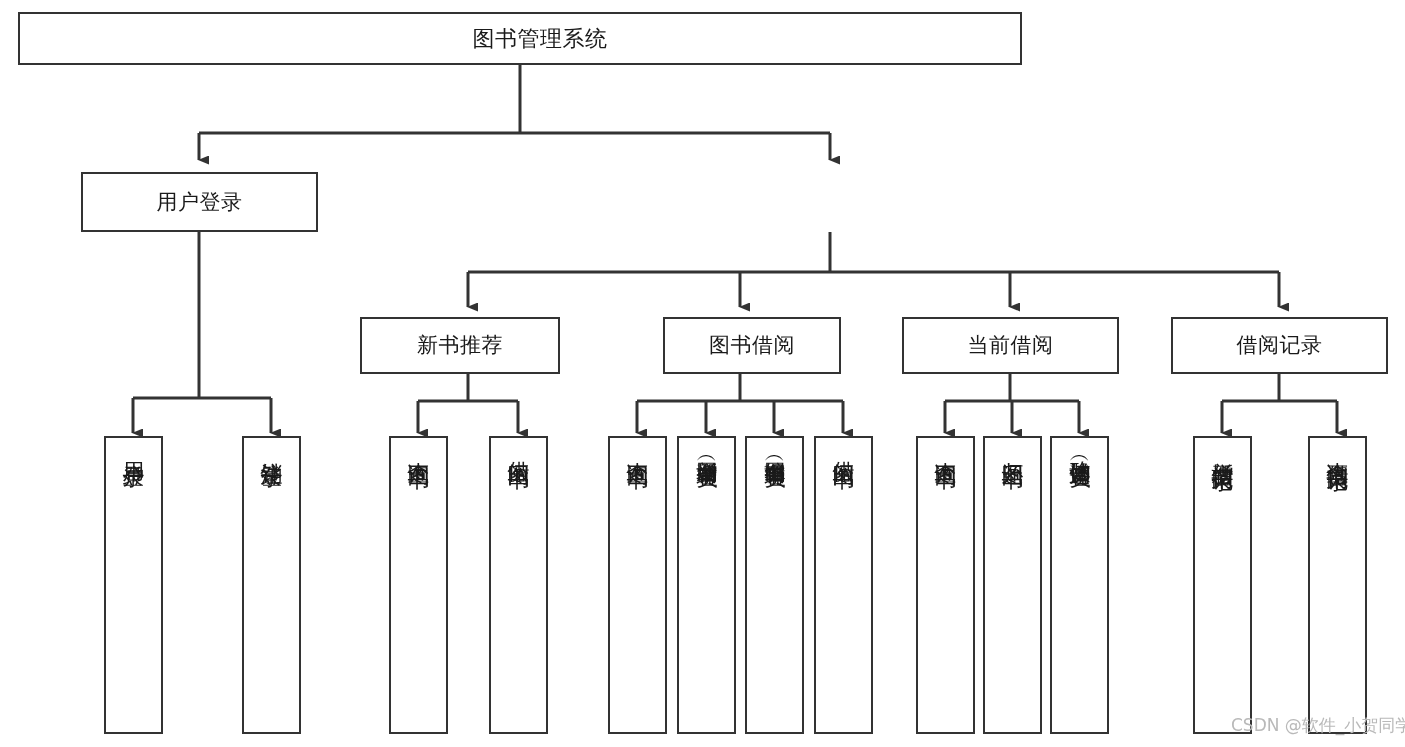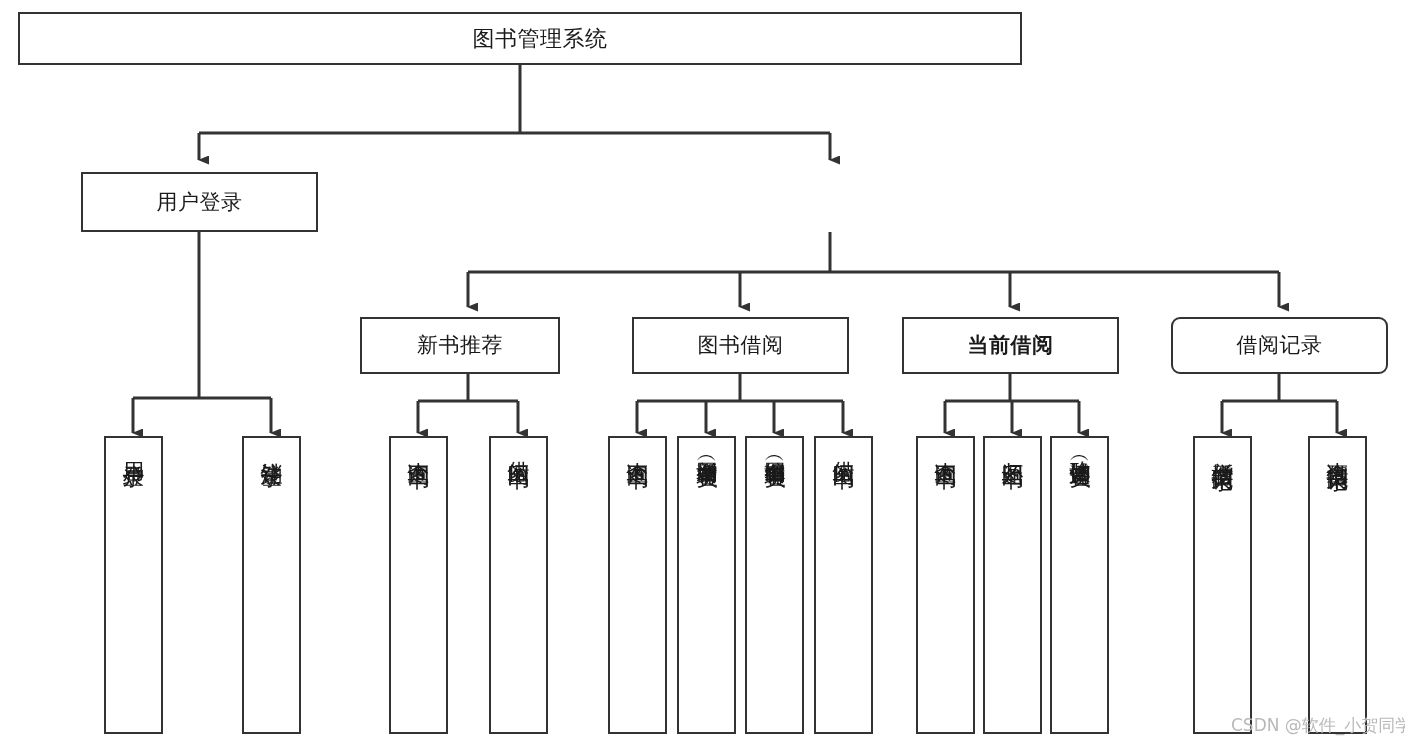--- a/index.html
+++ b/index.html
@@ -141,27 +141,27 @@
     <span class="node-label">图书管理系统</span>
   </div>
 
   <div class="node horiz" style="left:81px; top:172px; width:237px; height:60px;">
     <span class="node-label">用户登录</span>
   </div>
 
   <div class="node horiz" style="left:360px; top:317px; width:200px; height:57px;">
     <span class="node-label">新书推荐</span>
   </div>
-  <div class="node horiz" style="left:632px; top:317px; width:217px; height:57px;">
+  <div class="node horiz" style="left:663px; top:317px; width:178px; height:57px;">
     <span class="node-label">图书借阅</span>
   </div>
-  <div class="node horiz" style="left:902px; top:317px; width:217px; height:57px;font-weight:bold;">
+  <div class="node horiz" style="left:902px; top:317px; width:217px; height:57px;">
     <span class="node-label">当前借阅</span>
   </div>
-  <div class="node horiz" style="left:1171px; top:317px; width:217px; height:57px;border-radius:9px;">
+  <div class="node horiz" style="left:1171px; top:317px; width:217px; height:57px;">
     <span class="node-label">借阅记录</span>
   </div>
 
   <div class="node vert" style="left:104px; top:436px; width:59px; height:298px;">
     <span class="node-label">用户登录</span>
   </div>
   <div class="node vert" style="left:242px; top:436px; width:59px; height:298px;">
     <span class="node-label">注销登录</span>
   </div>
 

